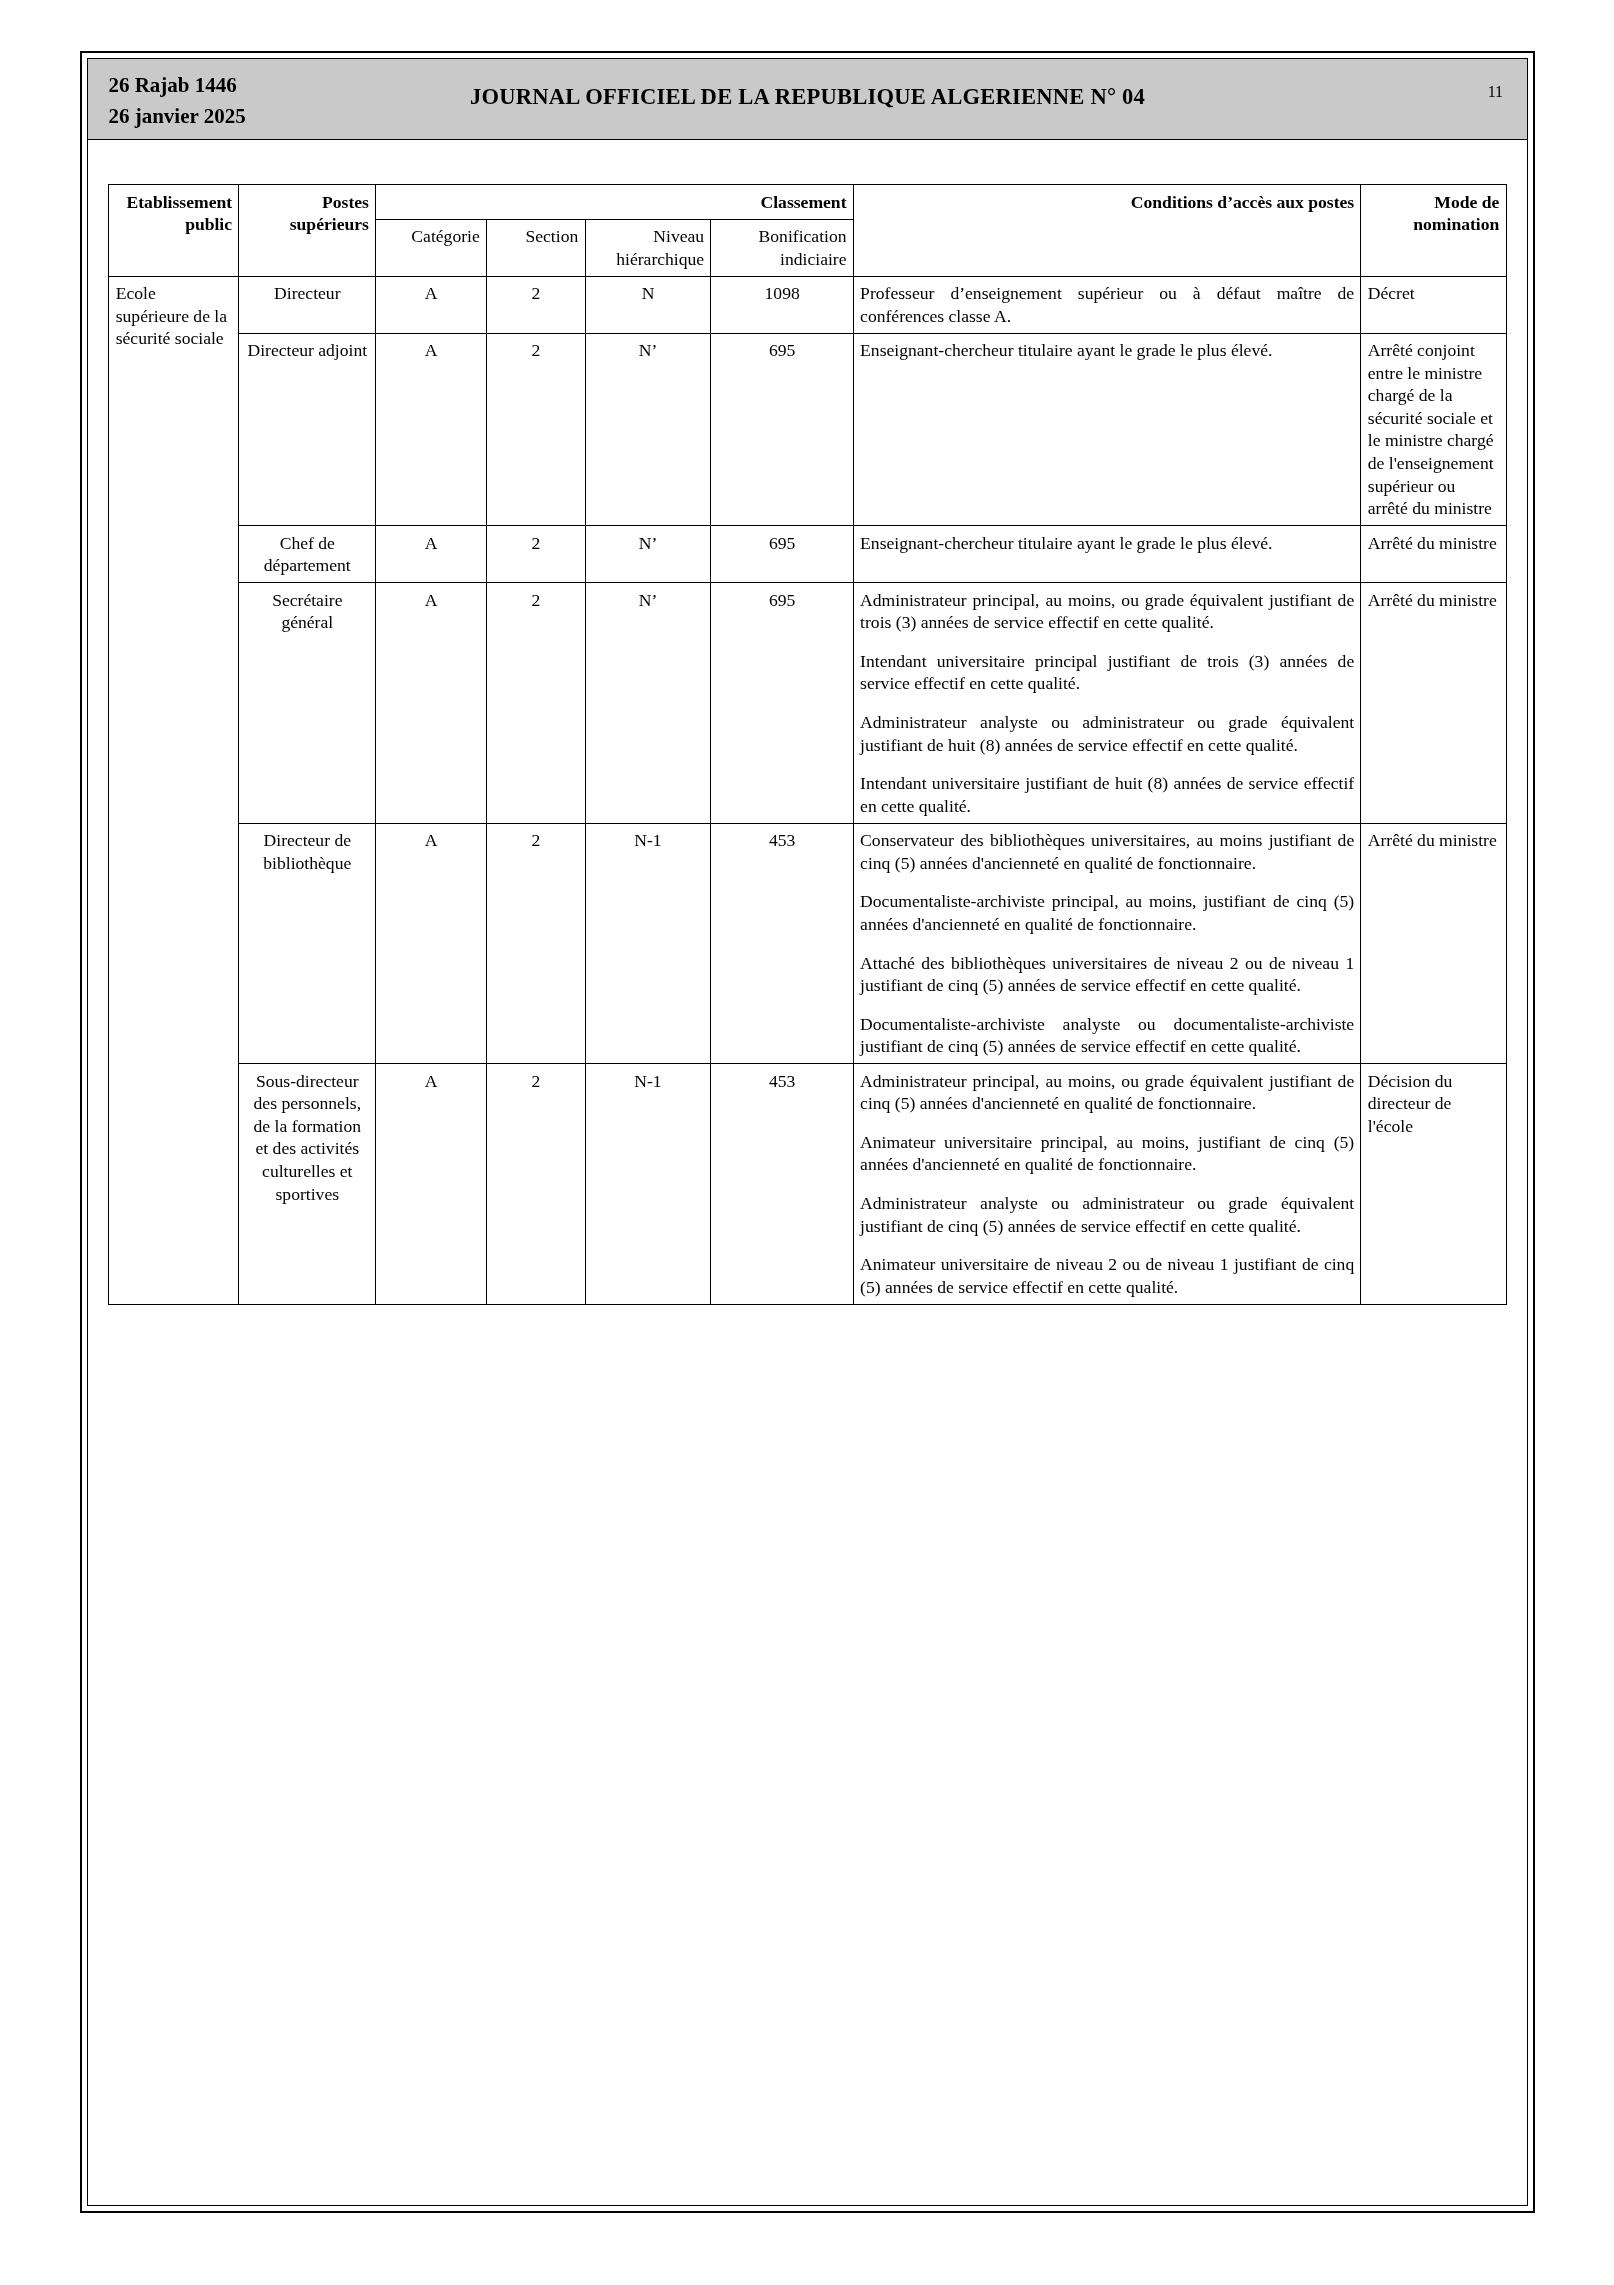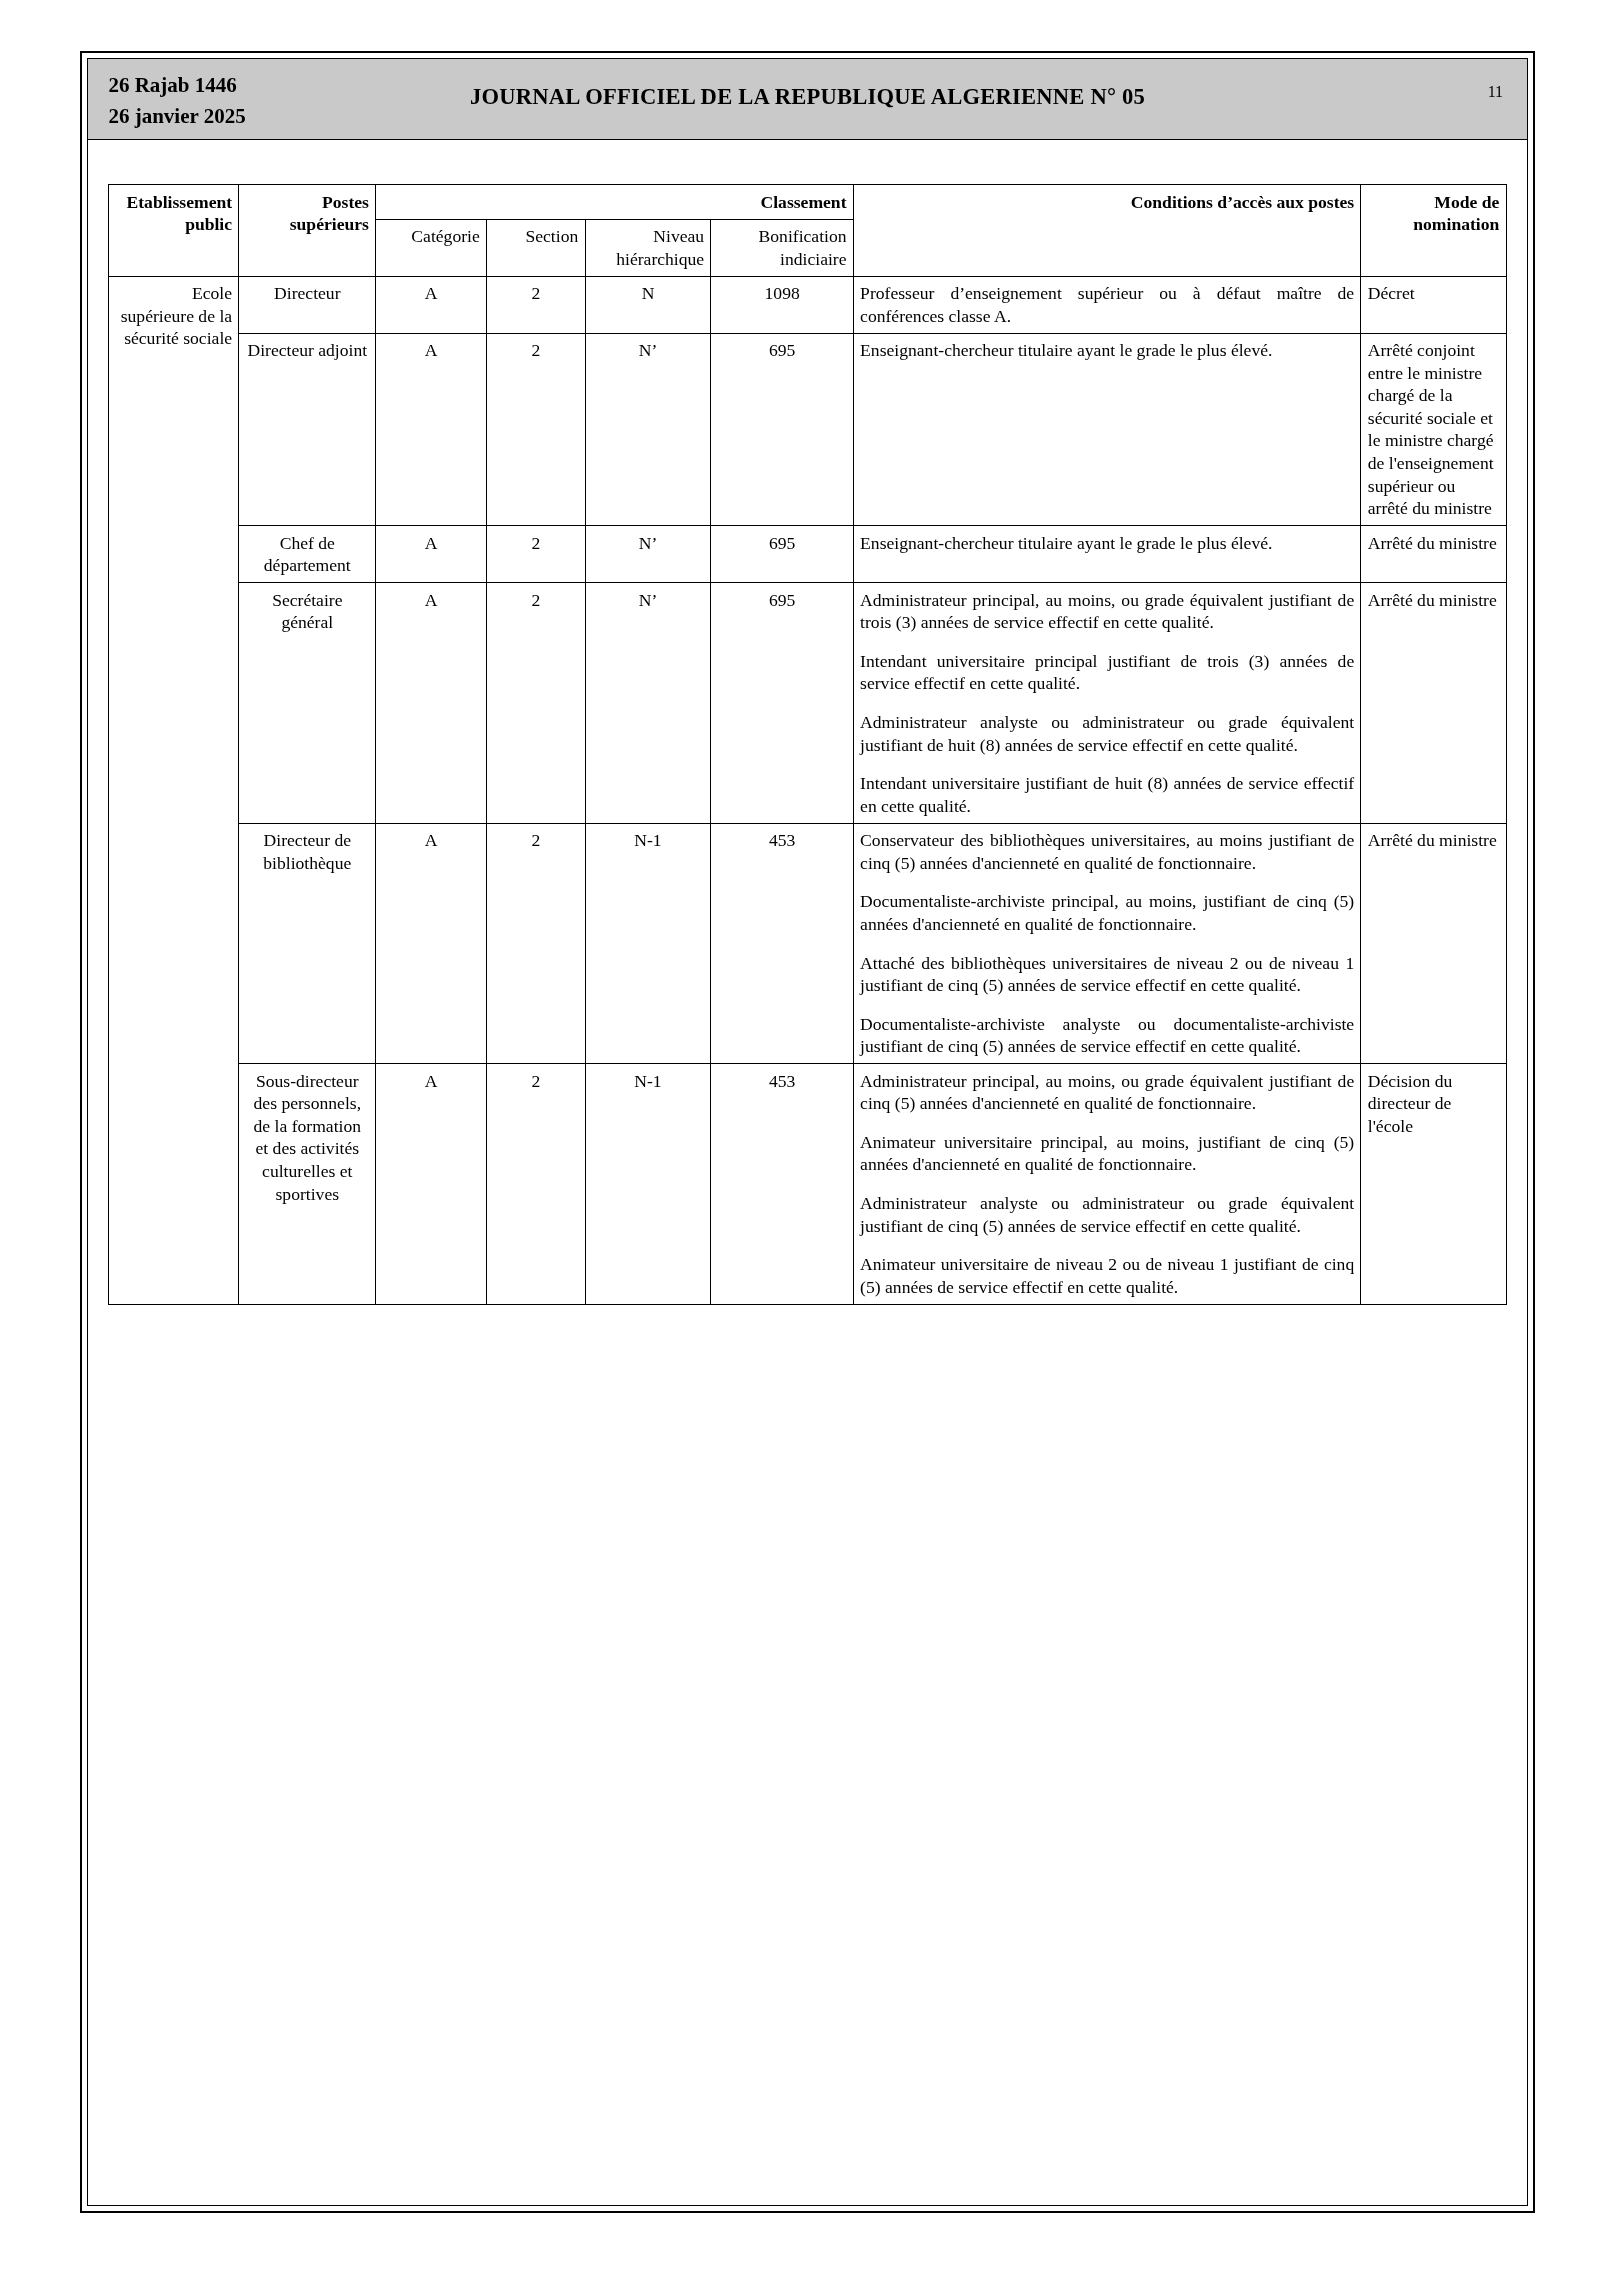--- a/index.html
+++ b/index.html
@@ -102,21 +102,21 @@
     font-size: 19px;
     line-height: 23.5px;
     padding: 7.2px 3.6px;
   }
   th.sub {
     font-weight: normal;
     font-size: 17.6px;
     line-height: 21px;
   }
   .c-estab {
-    text-align: right;
+    text-align: left;
     vertical-align: middle;
     font-size: 18px;
     line-height: 24.4px;
   }
   .c-poste {
     text-align: center;
     font-size: 18px;
     line-height: 23.5px;
     margin-top: 23px;
   }
@@ -143,21 +143,21 @@
 
 <div class="page">
   <div class="outer-frame">
     <div class="inner-frame">
 
       <div class="header-band">
         <div class="header-dates">
           <div>26 Rajab 1446</div>
           <div>26 janvier 2025</div>
         </div>
-        <div class="header-title">JOURNAL OFFICIEL DE LA REPUBLIQUE ALGERIENNE N° 05</div>
+        <div class="header-title">JOURNAL OFFICIEL DE LA REPUBLIQUE ALGERIENNE N° 04</div>
         <div class="header-page">11</div>
       </div>
 
       <div class="content">
         <table class="jo">
           <colgroup>
             <col style="width:95px">
             <col style="width:100px">
             <col style="width:81px">
             <col style="width:72px">

